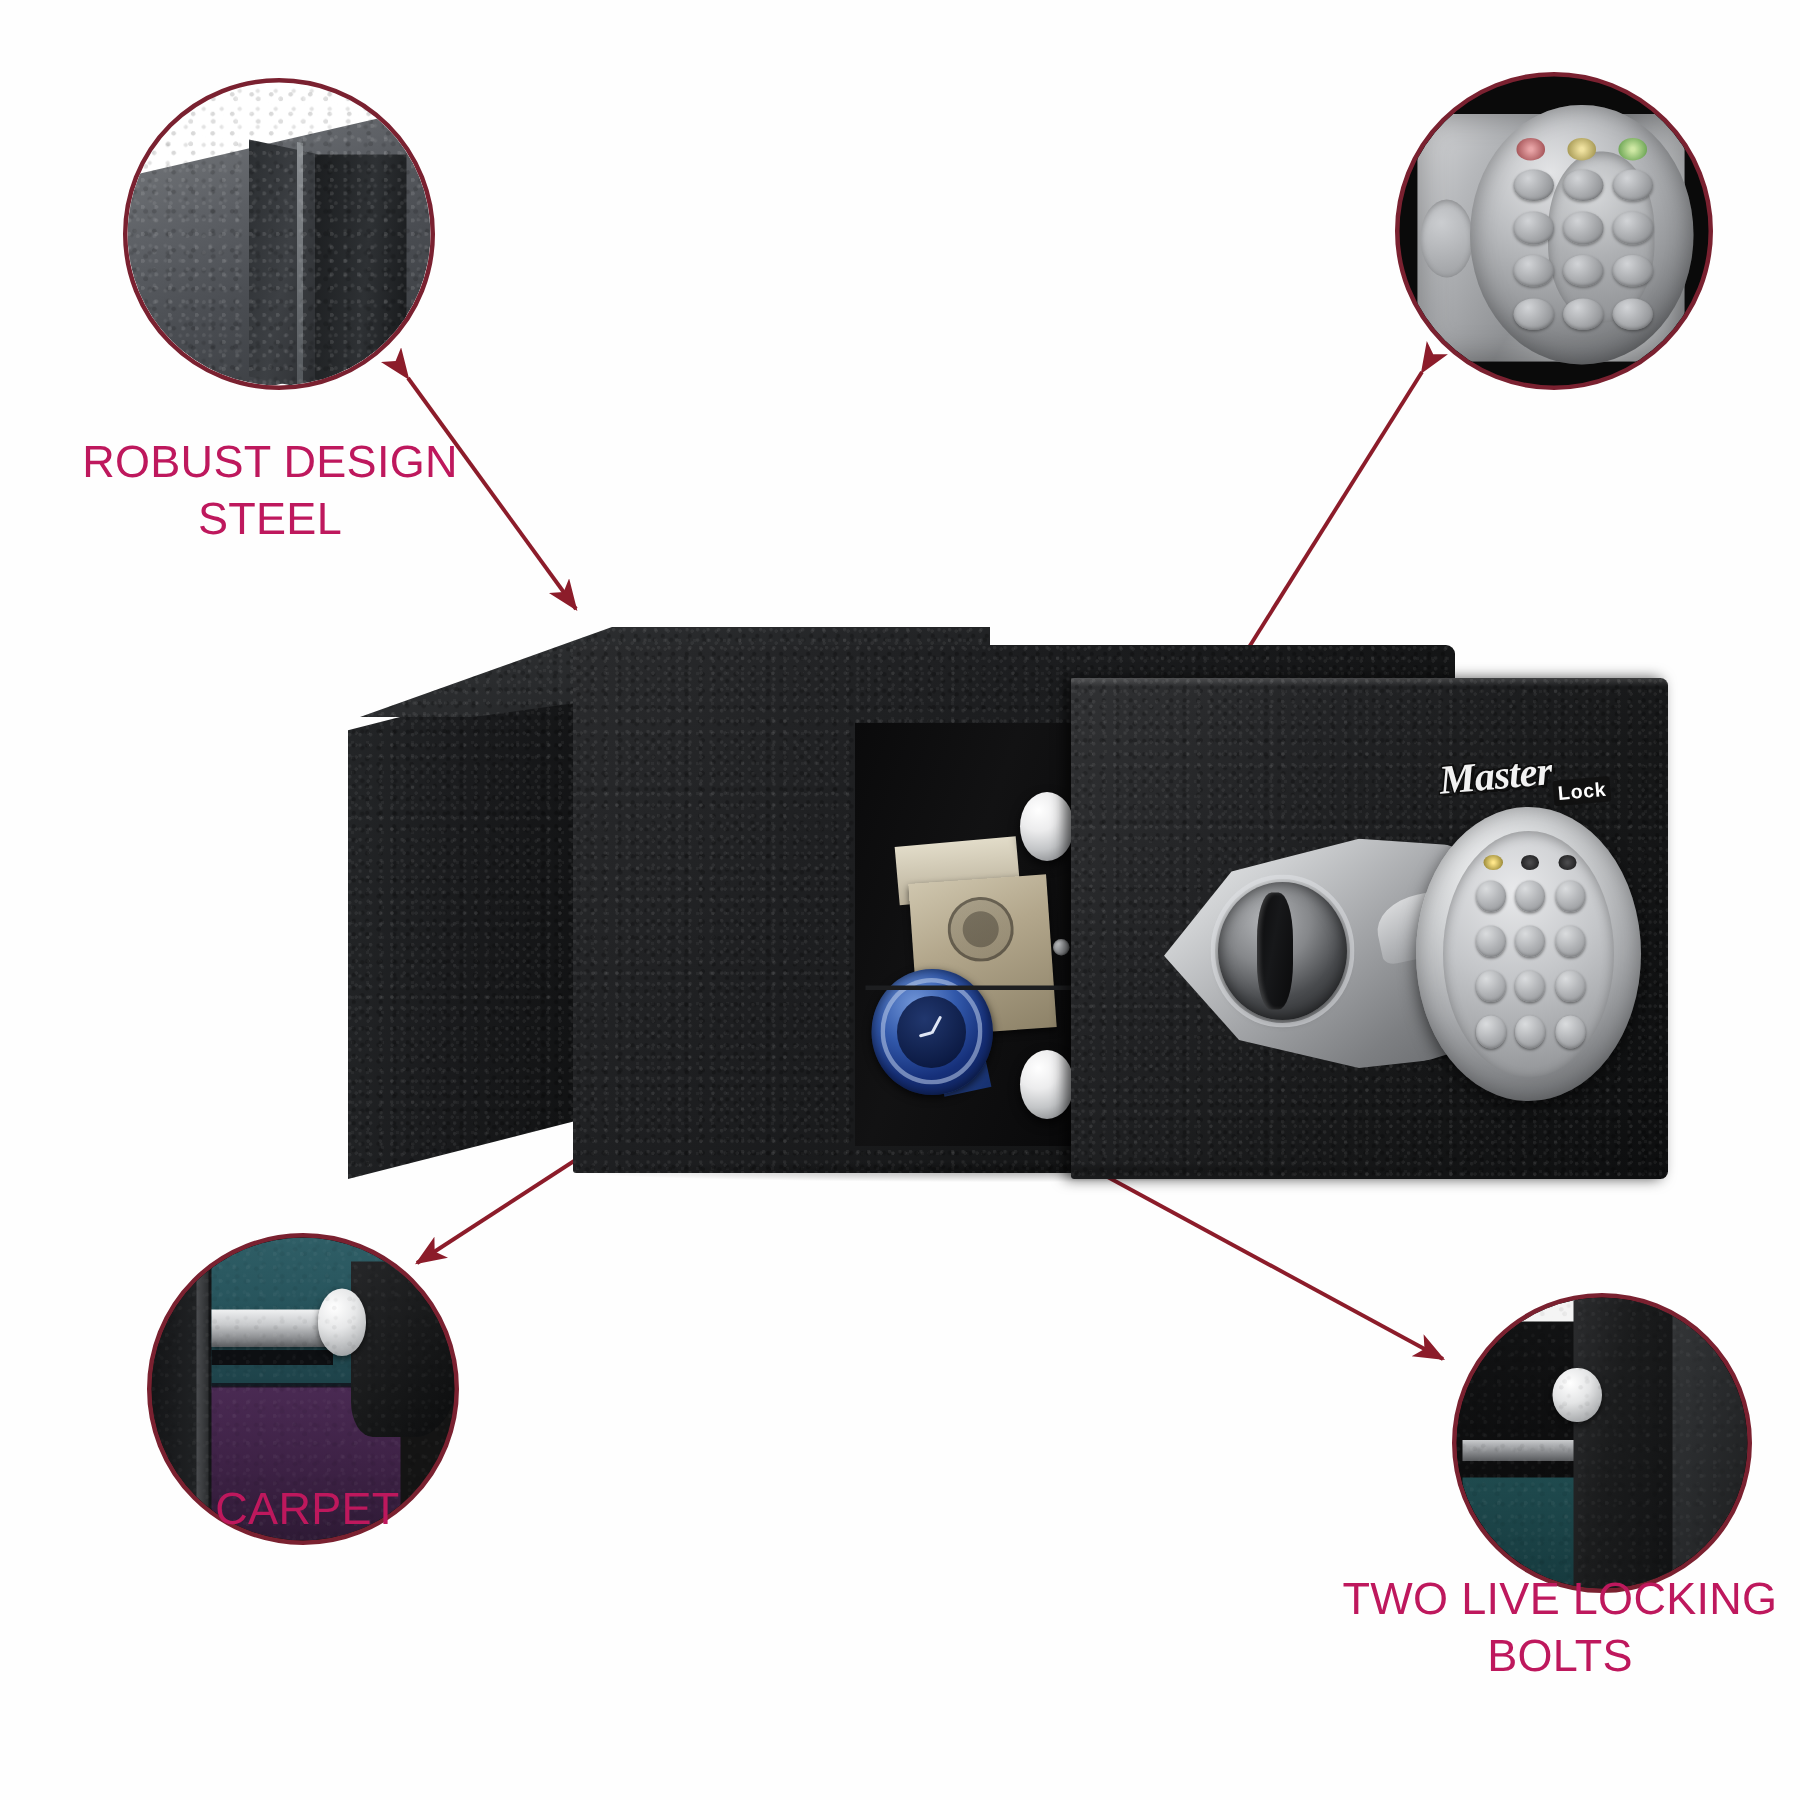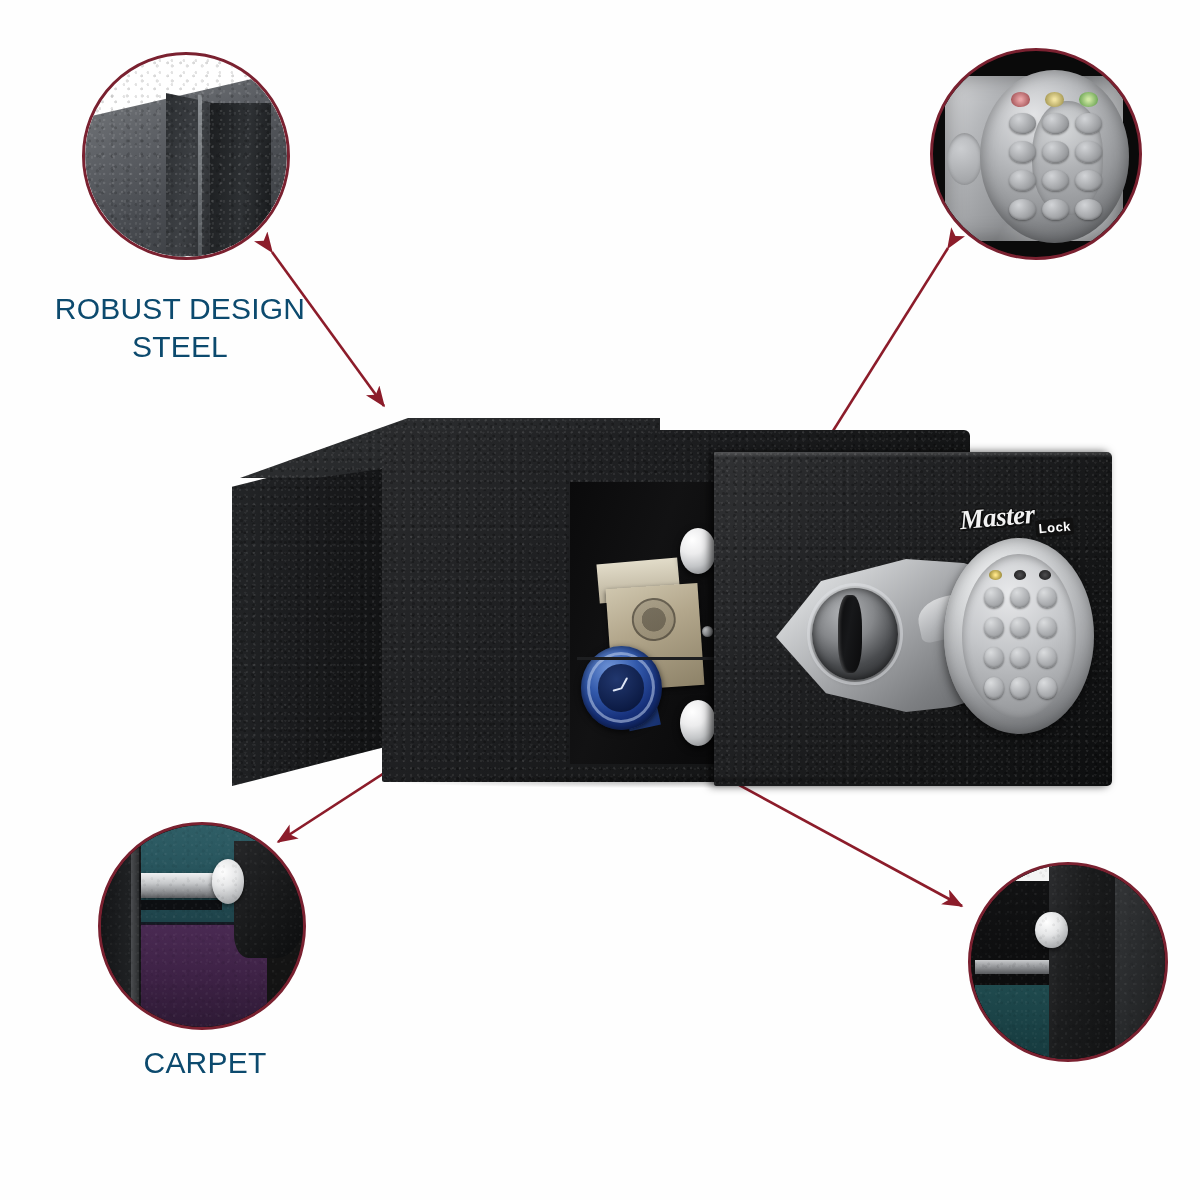--- a/index.html
+++ b/index.html
@@ -8,31 +8,31 @@
     background:#ffffff;
     font-family:"Liberation Sans", sans-serif;
     overflow:hidden;
     position:relative;
   }
   #stage{position:relative;width:1200px;height:1200px;background:#fefefe;}
 
   
   .callout-label{
     position:absolute;
-    color:#0c4a6e;
+    color:#be185d;
     font-size:30px;
     line-height:1.28;
     letter-spacing:.2px;
     font-weight:400;
     white-space:pre-line;
     font-family:"Liberation Sans", sans-serif;
   }
   .lbl-tl{left:0px;  top:290px; width:360px; text-align:center;}
   .lbl-tr{left:880px;top:290px; width:320px; text-align:center;}
-  .lbl-bl{left:40px; top:1044px;width:330px; text-align:center;}
+  .lbl-bl{left:40px; top:988px;width:330px; text-align:center;}
   .lbl-br{left:880px;top:1048px;width:320px; text-align:center;}
 
   
   .circle{
     position:absolute;
     border-radius:50%;
     overflow:hidden;
     box-sizing:border-box;
     border:3px solid #7a2130;
     background:#ffffff;
@@ -517,14 +517,16 @@
     </div>
     <div class="safe-shadow"></div>
   </div>
 
   <div class="callout-label lbl-tl">ROBUST DESIGN
 STEEL</div>
 
 
   <div class="callout-label lbl-bl">CARPET</div>
 
+  <div class="callout-label lbl-br">TWO LIVE LOCKING
+BOLTS</div>
 
 </div>
 
 </body></html>

